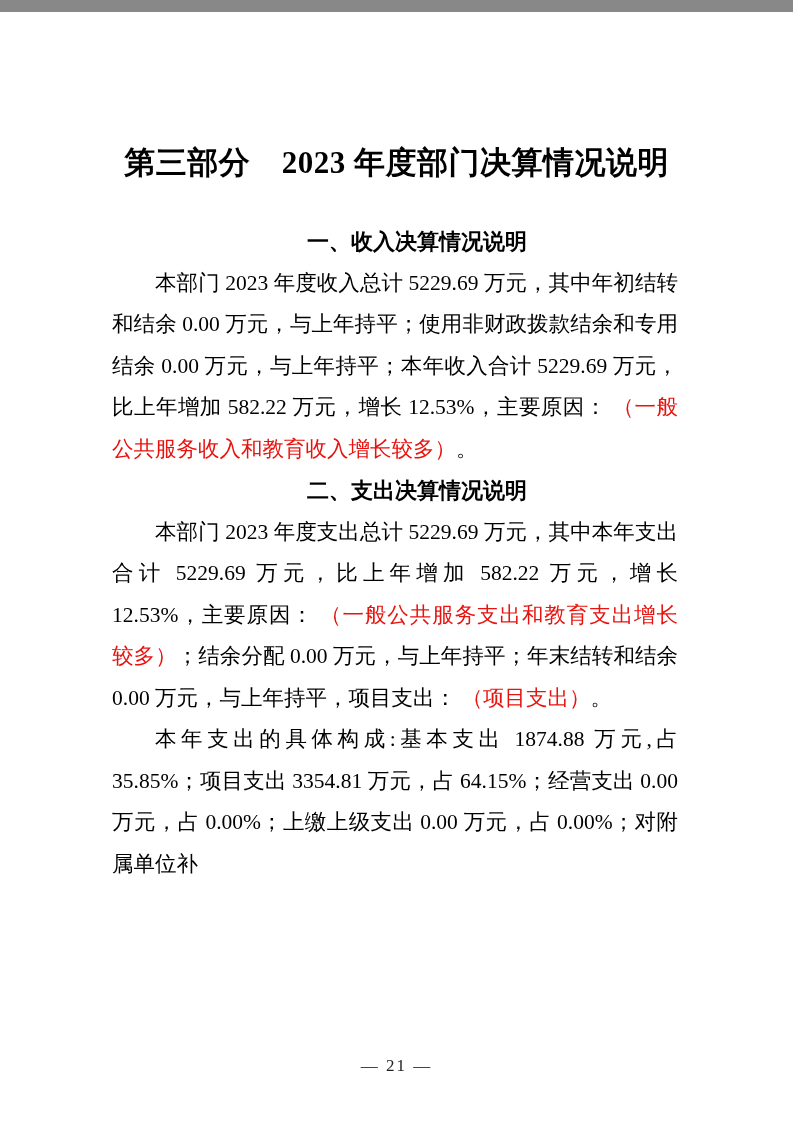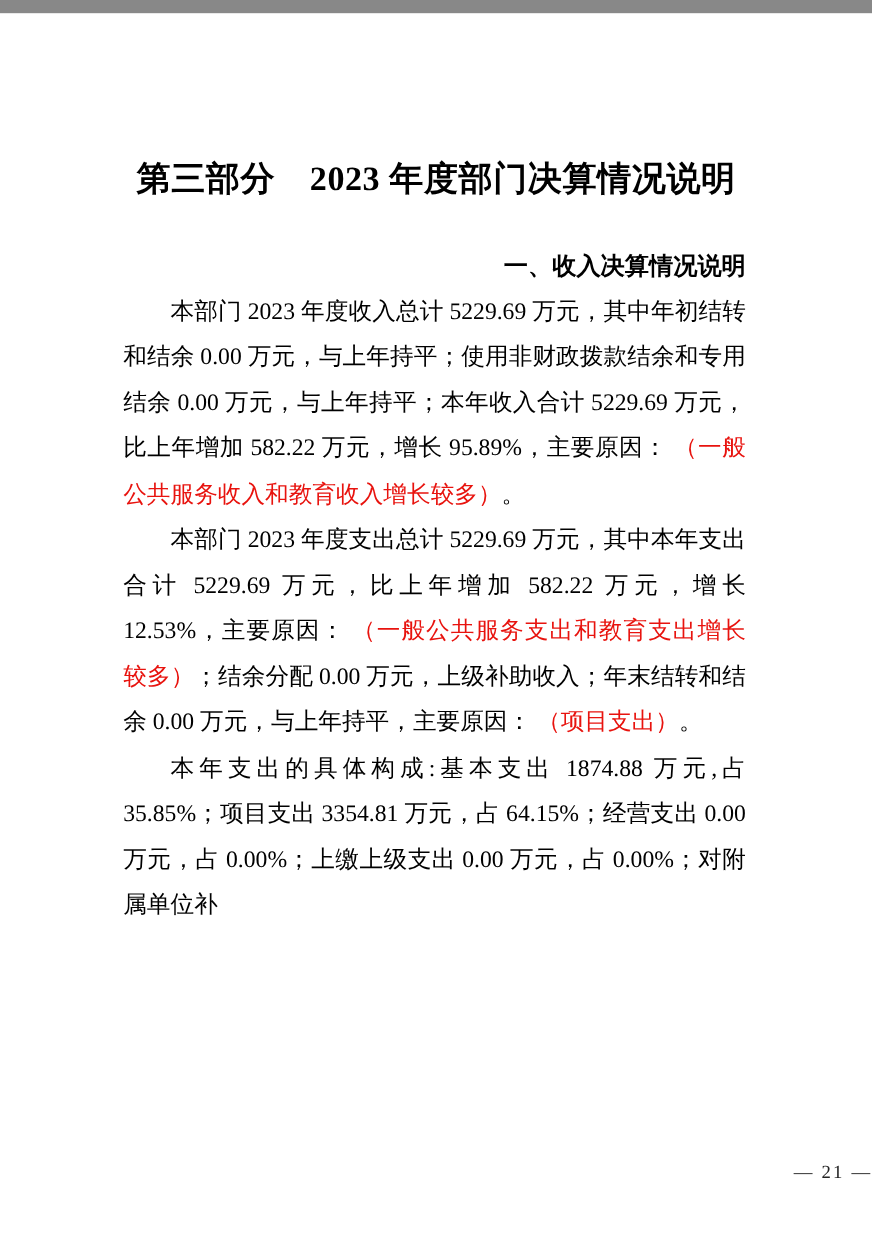--- a/index.html
+++ b/index.html
@@ -37,56 +37,57 @@
     font-size: 21.5px;
     line-height: 41.5px;
     text-align: justify;
   }
   .body-text h2 {
     margin: 0;
     font-size: 22px;
     line-height: 41.5px;
     font-weight: bold;
     text-indent: 2em;
-    text-align: right;
+    text-align: center;
     font-family: "Liberation Sans", "DejaVu Sans", sans-serif;
   }
   .body-text p {
     margin: 0;
     text-indent: 2em;
   }
   .red { color: #e8130e; }
   .footer {
     position: absolute;
     top: 1042px;
     left: 0;
     width: 100%;
-    text-align: right;
+    text-align: center;
     font-size: 17px;
     line-height: 24px;
     color: #222222;
     letter-spacing: 2px;
   }
 </style>
 </head>
 <body>
 
 <div class="page">
 
   <h1 class="doc-title">第三部分　2023 年度部门决算情况说明</h1>
 
   <div class="body-text">
 
     <h2>一、收入决算情况说明</h2>
 
-    <p><span>本部门 2023 年度收入总计 5229.69 万元，其中年初结转和结余 0.00 万元，与上年持平；使用非财政拨款结余和专用结余 0.00 万元，与上年持平；本年收入合计 5229.69 万元，比上年增加 582.22 万元，增长 95.89%，主要原因： </span><span class="red">（一般公共服务收入和教育收入增长较多）</span><span>。</span></p>
+    <p><span>本部门 2023 年度收入总计 5229.69 万元，其中年初结转和结余 0.00 万元，与上年持平；使用非财政拨款结余和专用结余 0.00 万元，与上年持平；本年收入合计 5229.69 万元，比上年增加 582.22 万元，增长 12.53%，主要原因： </span><span class="red">（一般公共服务收入和教育收入增长较多）</span><span>。</span></p>
 
 
+    <h2>二、支出决算情况说明</h2>
 
-    <p><span>本部门 2023 年度支出总计 5229.69 万元，其中本年支出合计 5229.69 万元，比上年增加 582.22 万元，增长 12.53%，主要原因： </span><span class="red">（一般公共服务支出和教育支出增长较多）</span><span>；结余分配 0.00 万元，上级补助收入；年末结转和结余 0.00 万元，与上年持平，主要原因： </span><span class="red">（项目支出）</span><span>。</span></p>
+    <p><span>本部门 2023 年度支出总计 5229.69 万元，其中本年支出合计 5229.69 万元，比上年增加 582.22 万元，增长 12.53%，主要原因： </span><span class="red">（一般公共服务支出和教育支出增长较多）</span><span>；结余分配 0.00 万元，与上年持平；年末结转和结余 0.00 万元，与上年持平，项目支出： </span><span class="red">（项目支出）</span><span>。</span></p>
 
     <p><span>本年支出的具体构成:基本支出 1874.88 万元,占 35.85%；项目支出 3354.81 万元，占 64.15%；经营支出 0.00 万元，占 0.00%；上缴上级支出 0.00 万元，占 0.00%；对附属单位补</span></p>
 
   </div>
 
   <div class="footer">— 21 —</div>
 
 </div>
 
 </body></html>

